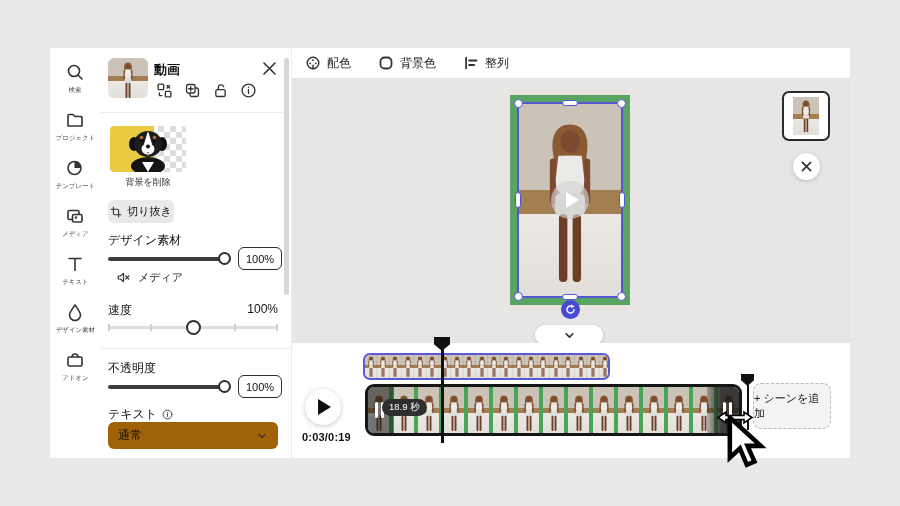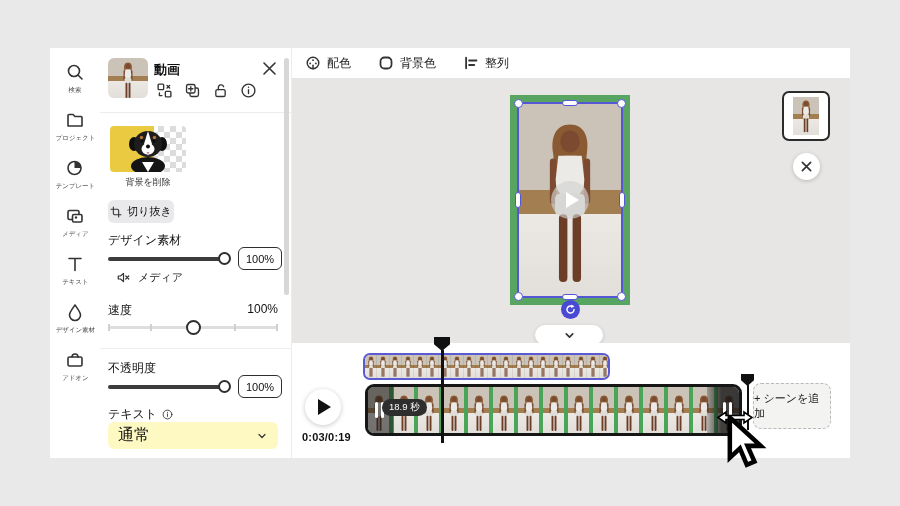--- a/index.html
+++ b/index.html
@@ -36,22 +36,22 @@
            display:flex;align-items:center;justify-content:center;gap:5px;font-size:11px;color:#111;cursor:pointer;}
   .flabel{position:absolute;left:8px;font-size:12px;color:#111;}
   .fvalue{position:absolute;font-size:12px;color:#111;}
   .track-dark{position:absolute;left:8px;width:122px;height:3.5px;background:#3c3c3c;border-radius:2px;}
   .thumbdot{position:absolute;width:13px;height:13px;border-radius:50%;background:#fff;border:2px solid #2e2e2e;box-sizing:border-box;}
   .valbox{position:absolute;left:138px;width:44px;height:23px;border:1.5px solid #2e2e2e;border-radius:6px;
           display:flex;align-items:center;justify-content:center;font-size:11px;color:#111;box-sizing:border-box;background:#fff;}
   .muterow{position:absolute;left:16px;top:222px;display:flex;align-items:center;gap:7px;font-size:11px;color:#222;cursor:pointer;}
   .track-light{position:absolute;left:8px;width:170px;height:3px;background:#dedede;border-radius:2px;}
   .tick{position:absolute;top:-2px;width:1.5px;height:7px;background:#cfcfcf;}
-  .dd{position:absolute;left:8px;top:374px;width:170px;height:27px;background:#fef9c3;border-radius:6px;
-      display:flex;align-items:center;padding:0 10px;box-sizing:border-box;font-size:16px;color:#111;cursor:pointer;}
+  .dd{position:absolute;left:8px;top:374px;width:170px;height:27px;background:#a16207;border-radius:6px;
+      display:flex;align-items:center;padding:0 10px;box-sizing:border-box;font-size:12px;color:#111;cursor:pointer;}
   .dd .chev{margin-left:auto;}
   .pscroll{position:absolute;left:184px;top:10px;width:5px;height:237px;background:#d7d7d7;border-radius:3px;}
 
   
   .toolbar{position:absolute;left:292px;top:48px;width:558px;height:31px;background:#fff;border-bottom:1px solid #e4e4e4;
            display:flex;align-items:center;padding-left:13px;gap:27px;box-sizing:border-box;}
   .tbtn{display:flex;align-items:center;gap:6px;font-size:12px;color:#222;cursor:pointer;}
   .crownpill{width:22px;height:15px;background:#d9f2e3;border-radius:4px;display:flex;align-items:center;justify-content:center;}
 
   

